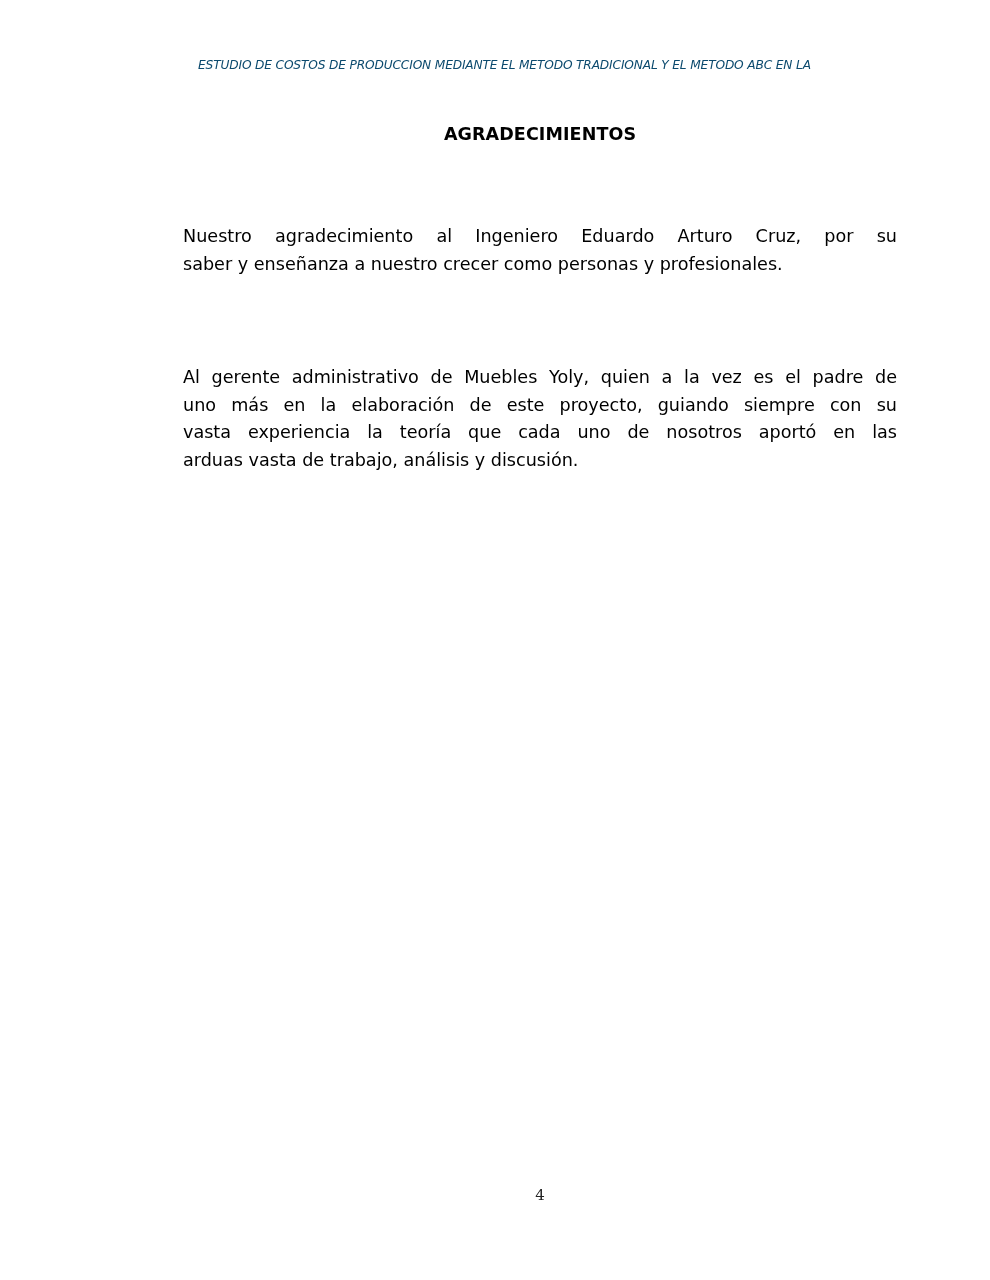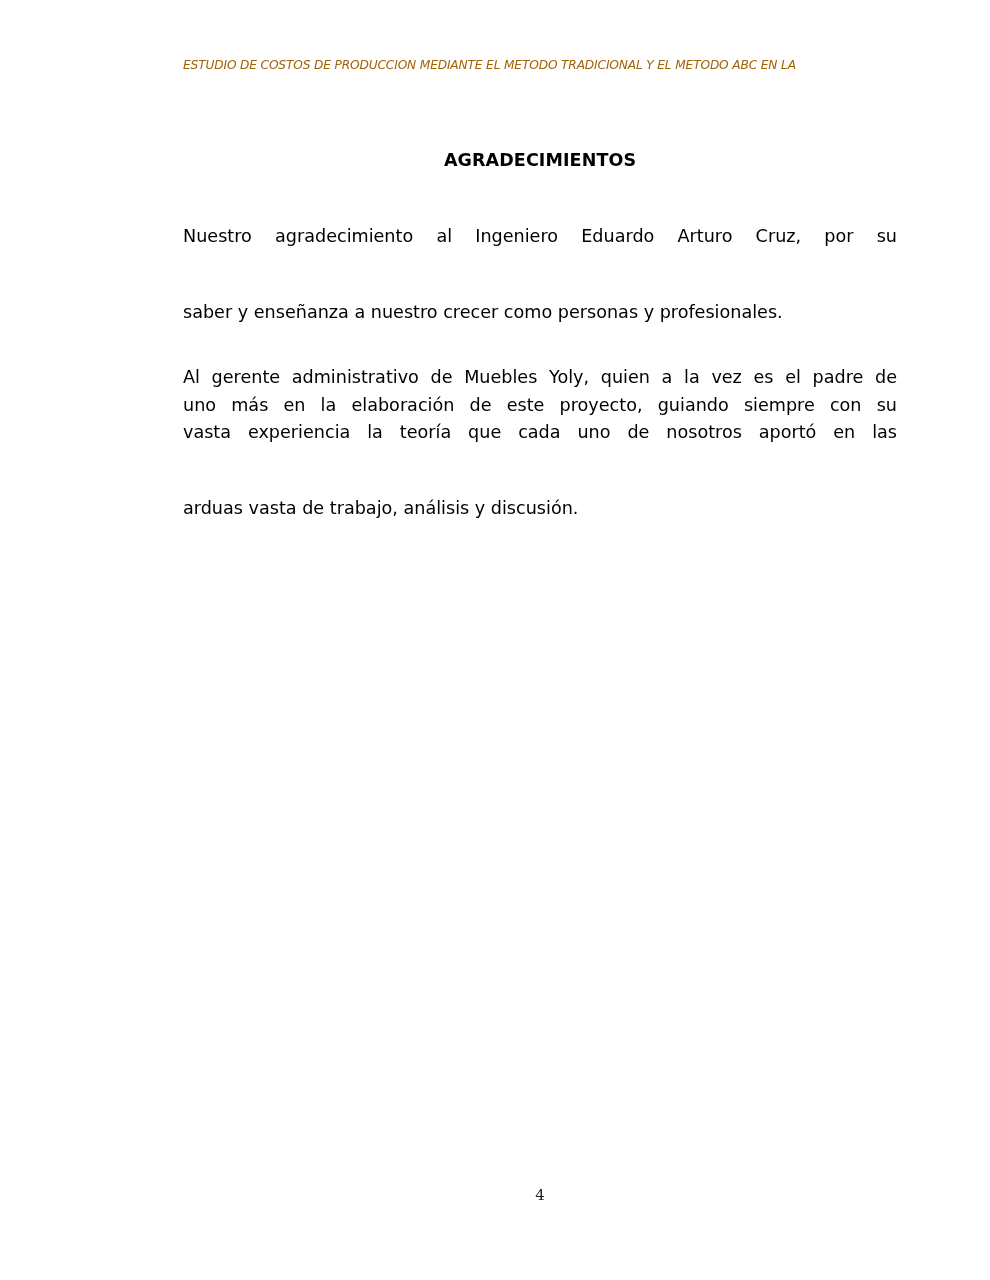--- a/index.html
+++ b/index.html
@@ -9,36 +9,36 @@
   }
   body {
     width: 990px;
     height: 1280px;
     position: relative;
     overflow: hidden;
     color: #000000;
   }
   .running-header {
     position: absolute;
-    left: 183px;
+    left: 198px;
     top: 57px;
     width: 700px;
     font-family: "DejaVu Sans", sans-serif;
     font-style: italic;
     font-size: 12.2px;
     line-height: 16px;
     letter-spacing: -0.15px;
-    color: #a16207;
+    color: #0c4a6e;
   }
   .running-header span { display: block; white-space: nowrap; }
   .title {
     position: absolute;
     left: 183px;
     width: 714px;
-    top: 148px;
+    top: 122px;
     text-align: center;
     font-family: "DejaVu Sans", sans-serif;
     font-weight: bold;
     font-size: 17.5px;
     line-height: 24px;
     letter-spacing: 0.1px;
   }
   .para {
     position: absolute;
     left: 183px;
@@ -50,21 +50,20 @@
   }
   .para .line {
     display: block;
     text-align: justify;
     text-align-last: justify;
     white-space: nowrap;
     height: 27.5px;
   }
   .para .line.last {
     text-align-last: left;
-    margin-top: 48px;
   }
   .para-1 { top: 223px; }
   .para-2 { top: 364px; }
   .page-number {
     position: absolute;
     left: 0;
     width: 1080px;
     top: 1185px;
     text-align: center;
     font-family: "DejaVu Serif", serif;

